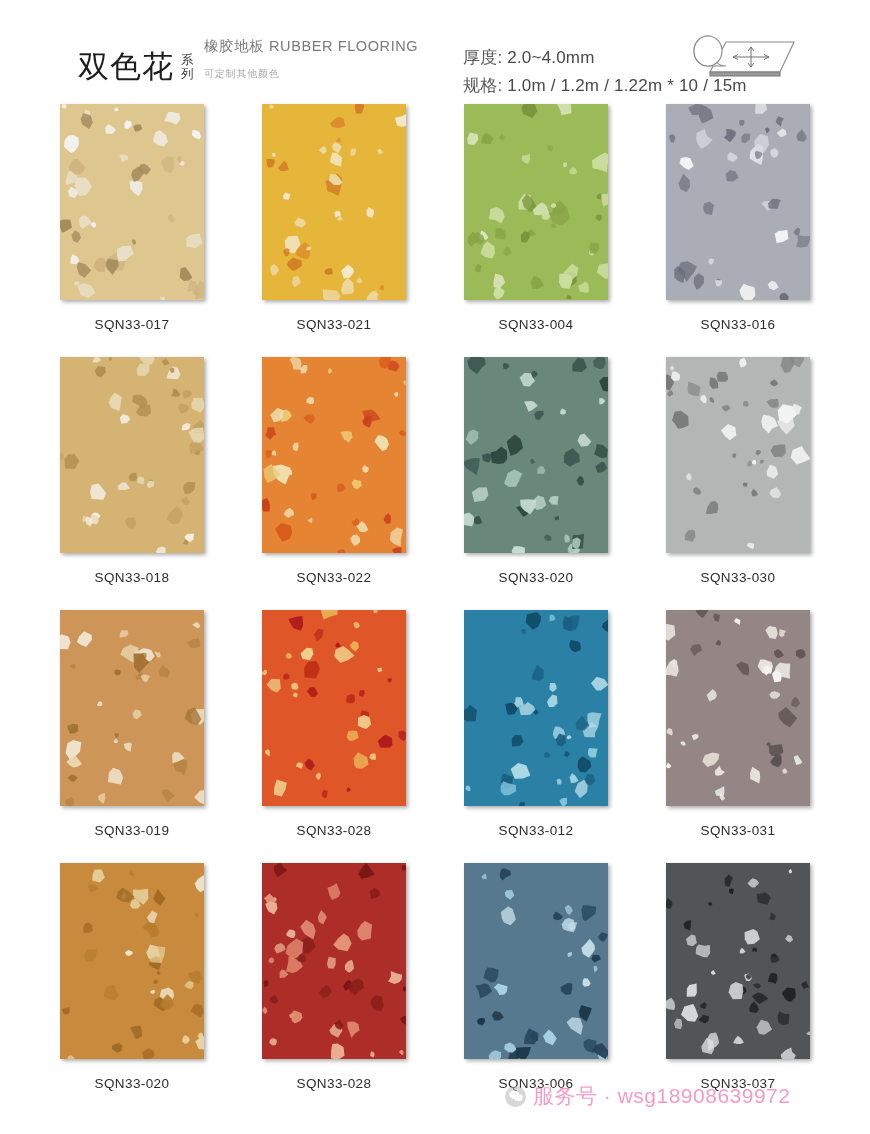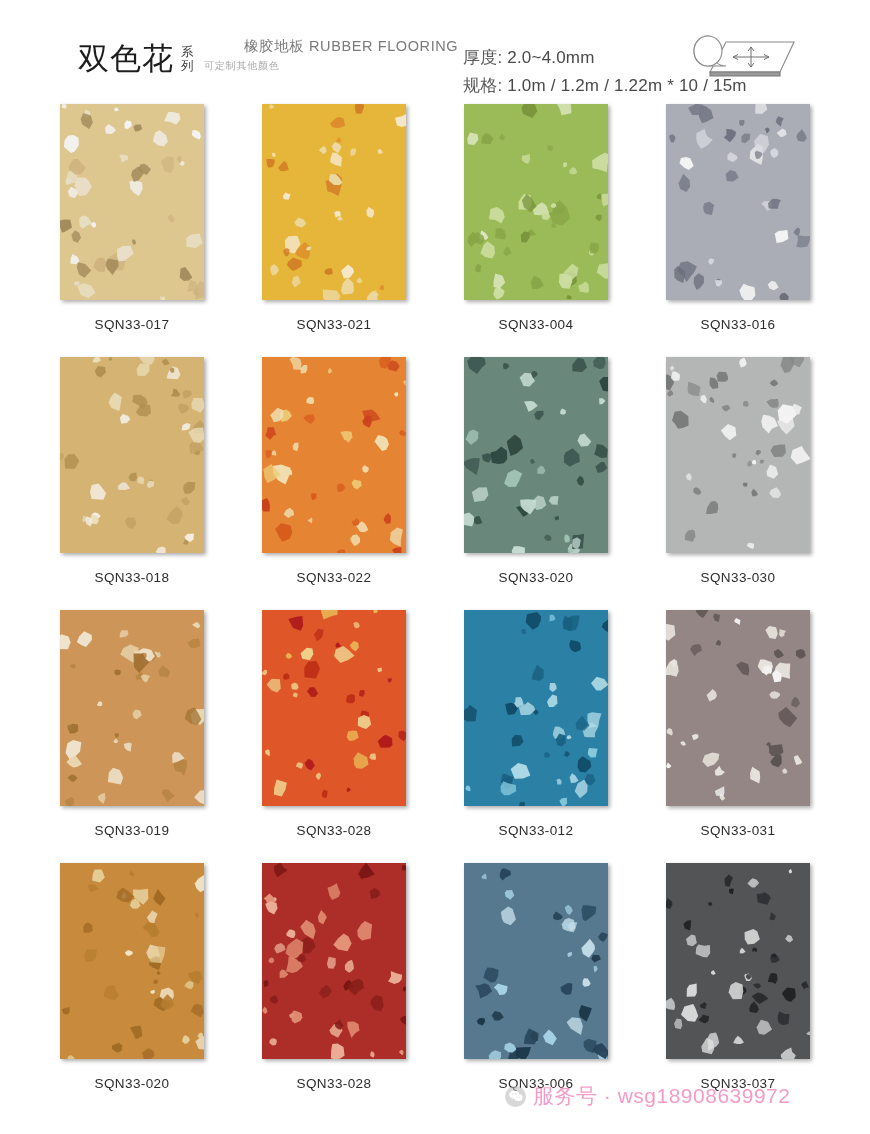--- a/index.html
+++ b/index.html
@@ -48,27 +48,26 @@
   #subtitle-block {
     margin-left: 10px;
     margin-bottom: 1px;
   }
   #subtitle-main {
     font-size: 14.5px;
     color: #7a7a7a;
     letter-spacing: 0.6px;
     white-space: nowrap;
     line-height: 1.2;
-    margin-left: 40px;
   }
   #subtitle-sub {
     font-size: 10px;
     color: #a8a8a8;
     letter-spacing: 0.8px;
-    margin-top: 4px;
+    margin-top: 12px;
     white-space: nowrap;
   }
 
   #spec-block {
     position: absolute;
     left: 463px;
     top: 44px;
     font-size: 17px;
     color: #4a4a4a;
     line-height: 1.65;

